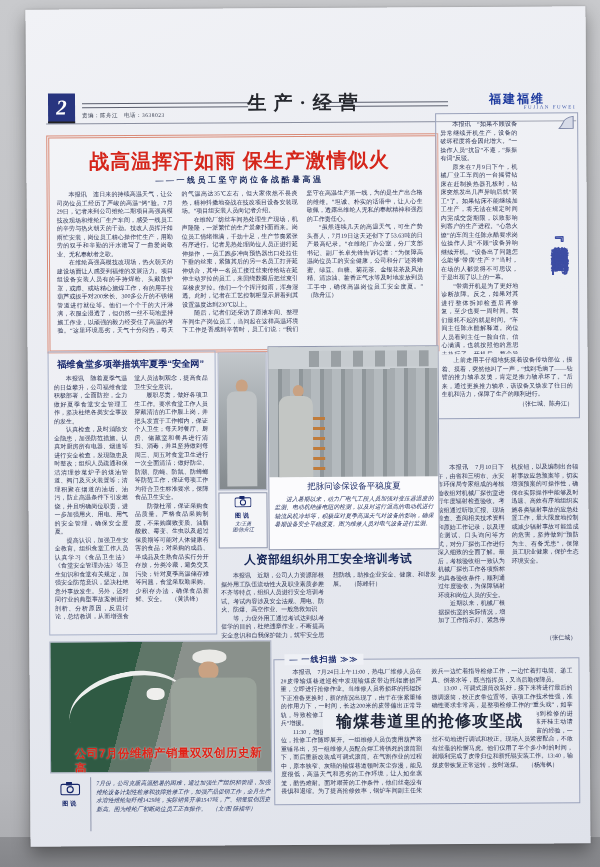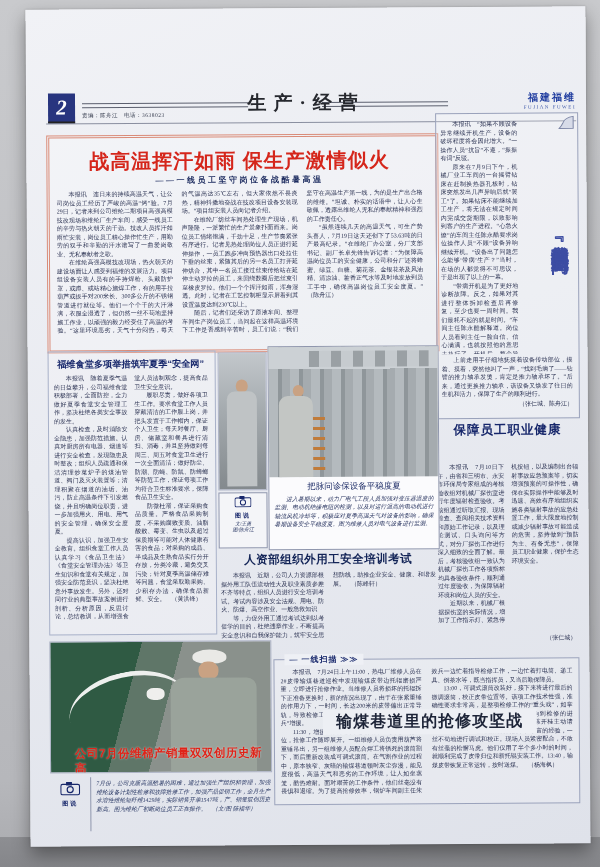--- a/index.html
+++ b/index.html
@@ -16,22 +16,22 @@
     box-shadow:0 8px 18px rgba(0,0,0,.38), 0 0 2px rgba(0,0,0,.25);
   }
   .abs{position:absolute;}
   
   .pagenum{left:22px;top:84px;width:27px;height:28px;background:#28357f;color:#fff;
     font:italic bold 21px/28px "Liberation Serif",serif;text-align:center;border-bottom:2px solid #222;}
   .edline{left:56px;top:103px;font-size:5.5px;color:#3c4254;letter-spacing:.5px;}
   .secttitle{left:0;top:82px;width:560px;text-align:center;font-weight:bold;font-size:19px;
     letter-spacing:7px;color:#26282e;}
   .dblline{height:3px;border-top:1px solid #5b5f6e;border-bottom:1px solid #5b5f6e;top:94px;}
-  .masthead{left:432px;top:84px;width:118px;text-align:right;color:#1d3a9e;font-weight:bold;
-    font-size:10px;letter-spacing:2px;}
+  .masthead{left:432px;top:84px;width:118px;text-align:center;color:#1d3a9e;font-weight:bold;
+    font-size:12px;letter-spacing:2px;}
   .mastheaden{left:432px;top:98px;width:118px;text-align:right;color:#3a55a8;font-size:5px;letter-spacing:1.5px;}
   .headrule{left:20px;top:114px;width:530px;border-top:1px solid #8a8fa0;}
   
   .para{margin:0;text-indent:2em;text-align:justify;}
   .cols{column-fill:auto;overflow:hidden;font-size:6px;line-height:1.42;color:#2b3252;}
   .byline{text-align:right;font-size:6px;color:#2b3252;}
   
   .mainbox{left:20px;top:126px;width:386px;height:212px;border:3px double #d98b78;background:rgba(255,255,255,.25);}
   .mainhead{left:0;top:10px;width:380px;text-align:center;color:#d5261b;font-weight:bold;
     font-size:20px;letter-spacing:1px;font-family:"Liberation Sans",sans-serif;}
@@ -149,21 +149,20 @@
       <div class="vtitle">『我们最耗不起的就是时间』</div>
     </div>
     <div class="abs sidebelow">
           <p class="para">上前走用手仔细地抚摸着设备传动部位，摸着、摸着，突然他叫了一声，“找到毛病了——钻臂的推力轴承发烫，肯定是推力轴承坏了。”后来，通过更换推力轴承，该设备又焕发了往日的生机和活力，保障了生产的顺利进行。</p>
         </div>
     <div class="abs byline sidebyline">（张仁城、陈舟江）</div>
   </div>
 
   <div class="abs healthbox">
     <div class="hhead">
-      <div>保障员工职业健康</div>
     </div>
     <div class="abs healthcols cols">
           <p class="para">本报讯　7月10日下午，由省和三明市、永安市环保局专家组成的考核验收组对机械厂探伤室进行年度辐射检查验收。考核组通过听取汇报、现场检查、查阅相关技术资料和原始工作记录，以及理论测试、口头询问等方式，对分厂探伤工作进行深入细致的全面了解。最后，考核验收组一致认为机械厂探伤工作各项指标均具备验收条件，顺利通过年度验收，为保障辐射环境和岗位人员的安全。</p>
           <p class="para">近期以来，机械厂根据探伤室的实际情况，增加了工作指示灯、紧急停机按钮，以及编制出台辐射事故应急预案等，切实增强预案的可操作性，确保在实际操作中能够及时迅速、高效有序地组织实施各类辐射事故的应急处置工作，最大限度地控制或减少辐射事故可能造成的危害，坚持做到“预防为主、有备无患”，保障员工职业健康，保护生态环境安全。</p>
         </div>
     <div class="abs byline healthby">（张仁城）</div>
   </div>
 
   <div class="abs cantbox">
     <div class="abs canthead">福维食堂多项举措筑牢夏季“安全网”</div>

